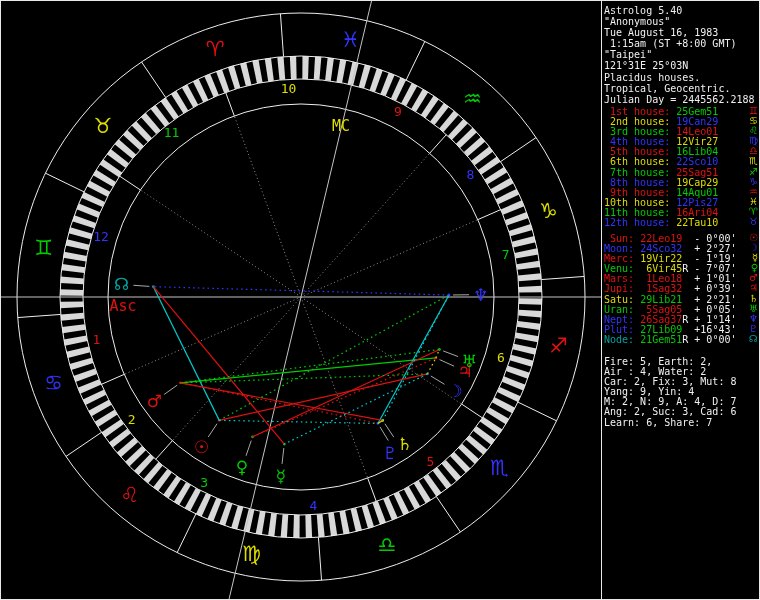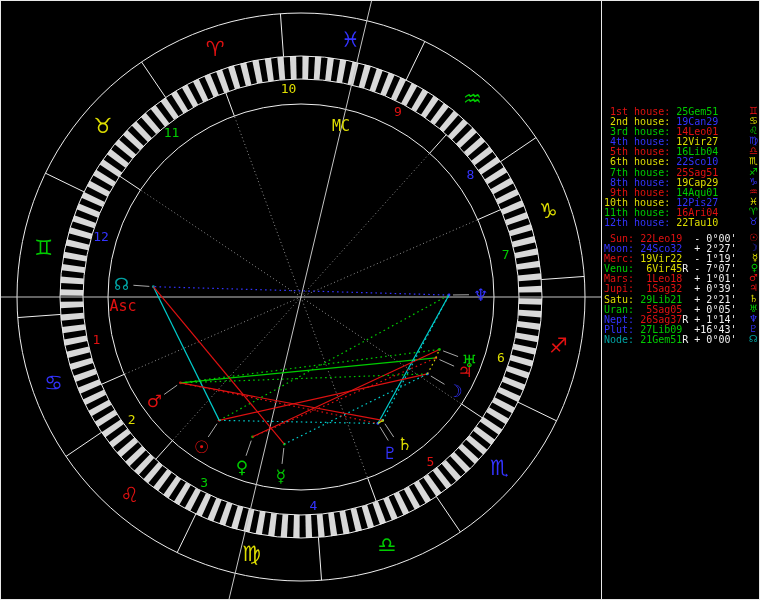--- a/index.html
+++ b/index.html
@@ -254,16 +254,18 @@
       <text x="153.36804589905555" y="400.39861127686765" fill="#e01111" font-size="17" class="glyphs" text-anchor="middle" dominant-baseline="central">♂</text>
       <text x="464.03060479530484" y="370.12125667098815" fill="#e01111" font-size="17" class="glyphs" text-anchor="middle" dominant-baseline="central">♃</text>
       <text x="403.5009453677901" y="443.2669491365042" fill="#dede00" font-size="17" class="glyphs" text-anchor="middle" dominant-baseline="central">♄</text>
       <text x="468.3054086865133" y="359.82232686815587" fill="#00cc00" font-size="17" class="glyphs" text-anchor="middle" dominant-baseline="central">♅</text>
       <text x="479.9838719638974" y="293.5904704020543" fill="#3333ff" font-size="17" class="glyphs" text-anchor="middle" dominant-baseline="central">♆</text>
       <text x="389.1825603178334" y="452.35367259887437" fill="#3333ff" font-size="17" class="glyphs" text-anchor="middle" dominant-baseline="central">♇</text>
       <text x="120.43847095323162" y="283.4438347260575" fill="#00a0a0" font-size="17" class="glyphs" text-anchor="middle" dominant-baseline="central">☊</text>
     </svg>
   <div id="divider"></div>
   <div id="sidebar">
+    <div id="hdr" class="blk"><div>Astrolog 5.40</div><div>"Anonymous"</div><div>Tue August 16, 1983</div><div> 1:15am (ST +8:00 GMT)</div><div>"Taipei"</div><div>121°31E 25°03N</div><div>Placidus houses.</div><div>Tropical, Geocentric.</div><div>Julian Day = 2445562.2188</div></div>
     <div id="houses" class="blk"><div class="row"><span style="color: rgb(224, 17, 17);"> 1st house: </span><span style="color: rgb(0, 204, 0);">25Gem51</span><span class="gl" style="color: rgb(224, 17, 17);">♊</span></div><div class="row"><span style="color: rgb(222, 222, 0);"> 2nd house: </span><span style="color: rgb(51, 51, 255);">19Can29</span><span class="gl" style="color: rgb(222, 222, 0);">♋</span></div><div class="row"><span style="color: rgb(0, 204, 0);"> 3rd house: </span><span style="color: rgb(224, 17, 17);">14Leo01</span><span class="gl" style="color: rgb(0, 204, 0);">♌</span></div><div class="row"><span style="color: rgb(51, 51, 255);"> 4th house: </span><span style="color: rgb(222, 222, 0);">12Vir27</span><span class="gl" style="color: rgb(51, 51, 255);">♍</span></div><div class="row"><span style="color: rgb(224, 17, 17);"> 5th house: </span><span style="color: rgb(0, 204, 0);">16Lib04</span><span class="gl" style="color: rgb(224, 17, 17);">♎</span></div><div class="row"><span style="color: rgb(222, 222, 0);"> 6th house: </span><span style="color: rgb(51, 51, 255);">22Sco10</span><span class="gl" style="color: rgb(222, 222, 0);">♏</span></div><div class="row"><span style="color: rgb(0, 204, 0);"> 7th house: </span><span style="color: rgb(224, 17, 17);">25Sag51</span><span class="gl" style="color: rgb(0, 204, 0);">♐</span></div><div class="row"><span style="color: rgb(51, 51, 255);"> 8th house: </span><span style="color: rgb(222, 222, 0);">19Cap29</span><span class="gl" style="color: rgb(51, 51, 255);">♑</span></div><div class="row"><span style="color: rgb(224, 17, 17);"> 9th house: </span><span style="color: rgb(0, 204, 0);">14Aqu01</span><span class="gl" style="color: rgb(224, 17, 17);">♒</span></div><div class="row"><span style="color: rgb(222, 222, 0);">10th house: </span><span style="color: rgb(51, 51, 255);">12Pis27</span><span class="gl" style="color: rgb(222, 222, 0);">♓</span></div><div class="row"><span style="color: rgb(0, 204, 0);">11th house: </span><span style="color: rgb(224, 17, 17);">16Ari04</span><span class="gl" style="color: rgb(0, 204, 0);">♈</span></div><div class="row"><span style="color: rgb(51, 51, 255);">12th house: </span><span style="color: rgb(222, 222, 0);">22Tau10</span><span class="gl" style="color: rgb(51, 51, 255);">♉</span></div></div>
     <div id="planets" class="blk"><div class="row"><span style="color: rgb(224, 17, 17);"> Sun: </span><span style="color: rgb(224, 17, 17);">22Leo19</span><span style="color: rgb(240, 240, 240);"> </span><span style="color: rgb(240, 240, 240);"> - 0°00'</span><span class="gl" style="color: rgb(224, 17, 17);">☉</span></div><div class="row"><span style="color: rgb(51, 51, 255);">Moon: </span><span style="color: rgb(51, 51, 255);">24Sco32</span><span style="color: rgb(240, 240, 240);"> </span><span style="color: rgb(240, 240, 240);"> + 2°27'</span><span class="gl" style="color: rgb(51, 51, 255);">☽</span></div><div class="row"><span style="color: rgb(224, 17, 17);">Merc: </span><span style="color: rgb(222, 222, 0);">19Vir22</span><span style="color: rgb(240, 240, 240);"> </span><span style="color: rgb(240, 240, 240);"> - 1°19'</span><span class="gl" style="color: rgb(222, 222, 0);">☿</span></div><div class="row"><span style="color: rgb(0, 204, 0);">Venu: </span><span style="color: rgb(222, 222, 0);"> 6Vir45</span><span style="color: rgb(240, 240, 240);">R</span><span style="color: rgb(240, 240, 240);"> - 7°07'</span><span class="gl" style="color: rgb(0, 204, 0);">♀</span></div><div class="row"><span style="color: rgb(224, 17, 17);">Mars: </span><span style="color: rgb(224, 17, 17);"> 1Leo18</span><span style="color: rgb(240, 240, 240);"> </span><span style="color: rgb(240, 240, 240);"> + 1°01'</span><span class="gl" style="color: rgb(224, 17, 17);">♂</span></div><div class="row"><span style="color: rgb(224, 17, 17);">Jupi: </span><span style="color: rgb(224, 17, 17);"> 1Sag32</span><span style="color: rgb(240, 240, 240);"> </span><span style="color: rgb(240, 240, 240);"> + 0°39'</span><span class="gl" style="color: rgb(224, 17, 17);">♃</span></div><div class="row"><span style="color: rgb(222, 222, 0);">Satu: </span><span style="color: rgb(0, 204, 0);">29Lib21</span><span style="color: rgb(240, 240, 240);"> </span><span style="color: rgb(240, 240, 240);"> + 2°21'</span><span class="gl" style="color: rgb(222, 222, 0);">♄</span></div><div class="row"><span style="color: rgb(0, 204, 0);">Uran: </span><span style="color: rgb(224, 17, 17);"> 5Sag05</span><span style="color: rgb(240, 240, 240);"> </span><span style="color: rgb(240, 240, 240);"> + 0°05'</span><span class="gl" style="color: rgb(0, 204, 0);">♅</span></div><div class="row"><span style="color: rgb(51, 51, 255);">Nept: </span><span style="color: rgb(224, 17, 17);">26Sag37</span><span style="color: rgb(240, 240, 240);">R</span><span style="color: rgb(240, 240, 240);"> + 1°14'</span><span class="gl" style="color: rgb(51, 51, 255);">♆</span></div><div class="row"><span style="color: rgb(51, 51, 255);">Plut: </span><span style="color: rgb(0, 204, 0);">27Lib09</span><span style="color: rgb(240, 240, 240);"> </span><span style="color: rgb(240, 240, 240);"> +16°43'</span><span class="gl" style="color: rgb(51, 51, 255);">♇</span></div><div class="row"><span style="color: rgb(0, 160, 160);">Node: </span><span style="color: rgb(0, 204, 0);">21Gem51</span><span style="color: rgb(240, 240, 240);">R</span><span style="color: rgb(240, 240, 240);"> + 0°00'</span><span class="gl" style="color: rgb(0, 160, 160);">☊</span></div></div>
+    <div id="summary" class="blk"><div>Fire: 5, Earth: 2,</div><div>Air : 4, Water: 2</div><div>Car: 2, Fix: 3, Mut: 8</div><div>Yang: 9, Yin: 4</div><div>M: 2, N: 9, A: 4, D: 7</div><div>Ang: 2, Suc: 3, Cad: 6</div><div>Learn: 6, Share: 7</div></div>
   </div>
 </div>
 
 </body></html>

